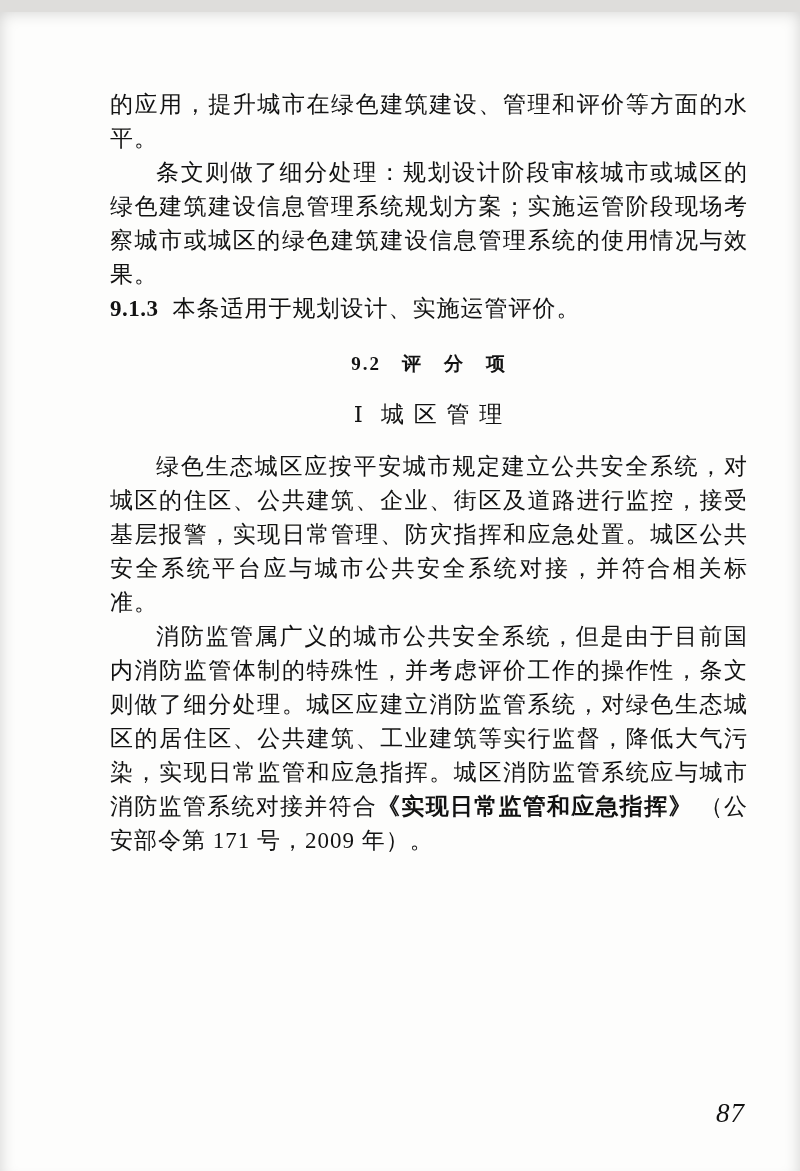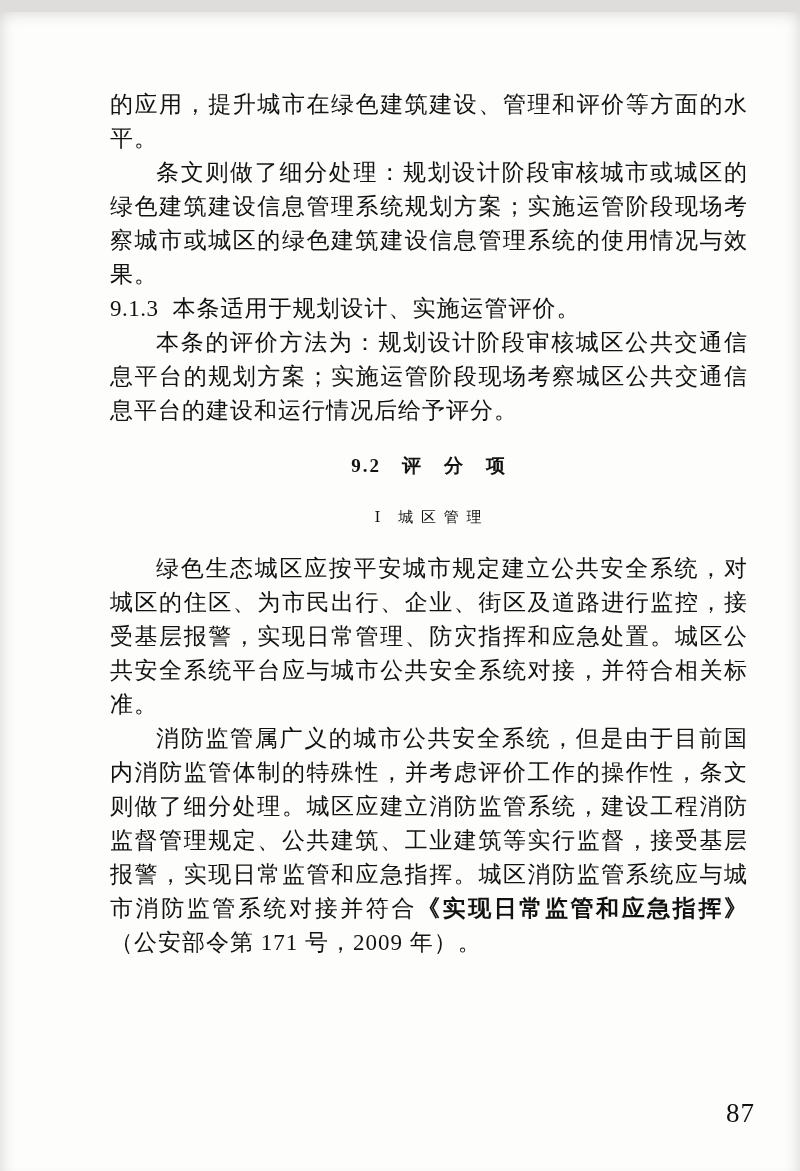--- a/index.html
+++ b/index.html
@@ -27,72 +27,72 @@
   .para {
     margin: 0;
     font-size: 23px;
     line-height: 34px;
     text-align: justify;
     letter-spacing: 1px;
   }
   .para.indent { text-indent: 2em; }
   .para.no-indent { text-indent: 0; }
   .clause-num {
-    font-weight: normal;
+    font-weight: bold;
     margin-right: 14px;
     letter-spacing: 0.5px;
   }
   .bold-title { font-weight: bold; }
   .section-heading {
     margin: 20px 0 16px 0;
     font-size: 19px;
     line-height: 36px;
     font-weight: bold;
     text-align: center;
     letter-spacing: 2px;
   }
   .subsection-heading {
     margin: 0 0 18px 0;
-    font-size: 15px;
+    font-size: 23px;
     line-height: 34px;
     font-weight: normal;
     text-align: center;
     letter-spacing: 2px;
   }
   .subsection-heading .roman {
     margin-right: 16px;
   }
   .page-number {
     position: absolute;
     top: 1086px;
-    right: 45px;
+    right: 55px;
     font-size: 27px;
+    font-style: italic;
     letter-spacing: 1px;
   }
 </style>
 </head>
 <body>
 
 <div class="page">
   <div class="text-block">
 
     <p class="para no-indent">的应用，提升城市在绿色建筑建设、管理和评价等方面的水平。</p>
 
     <p class="para indent">条文则做了细分处理：规划设计阶段审核城市或城区的绿色建筑建设信息管理系统规划方案；实施运管阶段现场考察城市或城区的绿色建筑建设信息管理系统的使用情况与效果。</p>
 
     <p class="para no-indent"><span class="clause-num">9.1.3</span><span>本条适用于规划设计、实施运管评价。</span></p>
 
 
-    <p class="para indent">本条的评价方法为：规划设计阶段审核城区公共交通信息平台的规划方案；实施运管阶段现场考察城区公共交通信息平台的建设和运行情况后给予评分。</p>
 
     <h2 class="section-heading">9.2　评　分　项</h2>
 
     <h3 class="subsection-heading"><span class="roman">Ⅰ</span><span>城 区 管 理</span></h3>
 
 
-    <p class="para indent">绿色生态城区应按平安城市规定建立公共安全系统，对城区的住区、为市民出行、企业、街区及道路进行监控，接受基层报警，实现日常管理、防灾指挥和应急处置。城区公共安全系统平台应与城市公共安全系统对接，并符合相关标准。</p>
+    <p class="para indent">绿色生态城区应按平安城市规定建立公共安全系统，对城区的住区、公共建筑、企业、街区及道路进行监控，接受基层报警，实现日常管理、防灾指挥和应急处置。城区公共安全系统平台应与城市公共安全系统对接，并符合相关标准。</p>
 
-    <p class="para indent"><span>消防监管属广义的城市公共安全系统，但是由于目前国内消防监管体制的特殊性，并考虑评价工作的操作性，条文则做了细分处理。城区应建立消防监管系统，建设工程消防监督管理规定、公共建筑、工业建筑等实行监督，接受基层报警，实现日常监管和应急指挥。城区消防监管系统应与城市消防监管系统对接并符合</span><span class="bold-title">《实现日常监管和应急指挥》</span><span> （公安部令第 171 号，2009 年）。</span></p>
+    <p class="para indent"><span>消防监管属广义的城市公共安全系统，但是由于目前国内消防监管体制的特殊性，并考虑评价工作的操作性，条文则做了细分处理。城区应建立消防监管系统，对绿色生态城区的居住区、公共建筑、工业建筑等实行监督，降低大气污染，实现日常监管和应急指挥。城区消防监管系统应与城市消防监管系统对接并符合</span><span class="bold-title">《实现日常监管和应急指挥》</span><span> （公安部令第 171 号，2009 年）。</span></p>
 
   </div>
 
   <div class="page-number">87</div>
 </div>
 
 </body></html>

